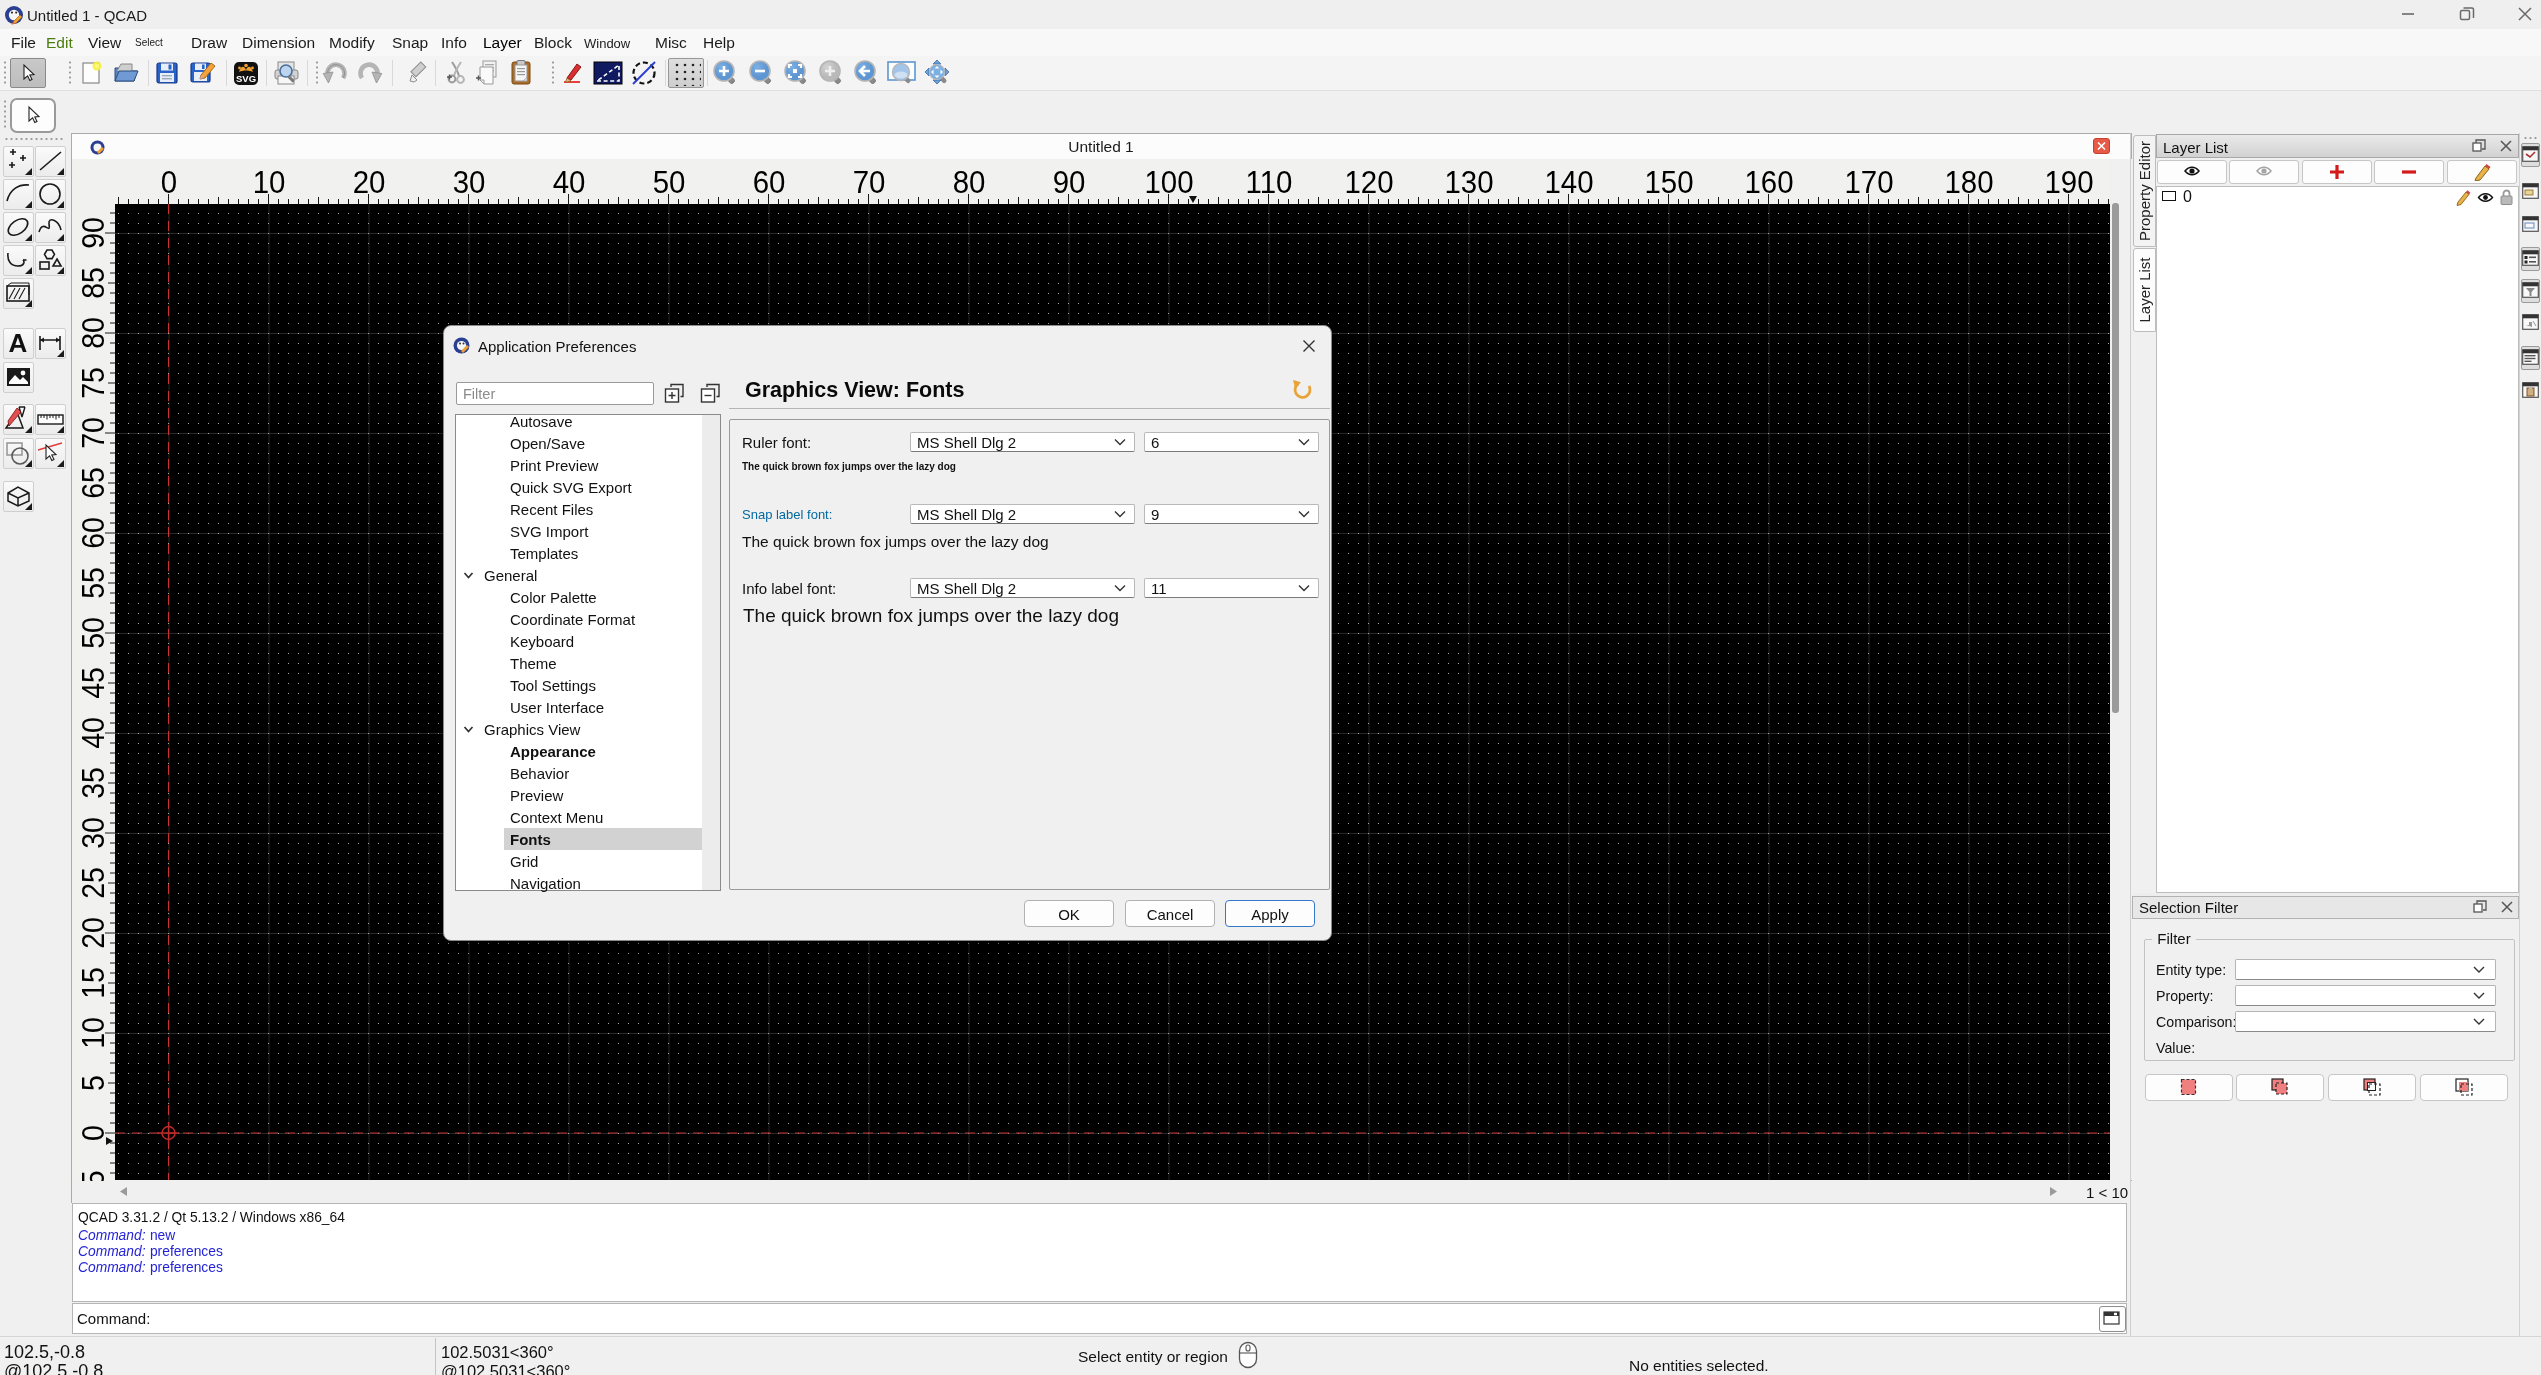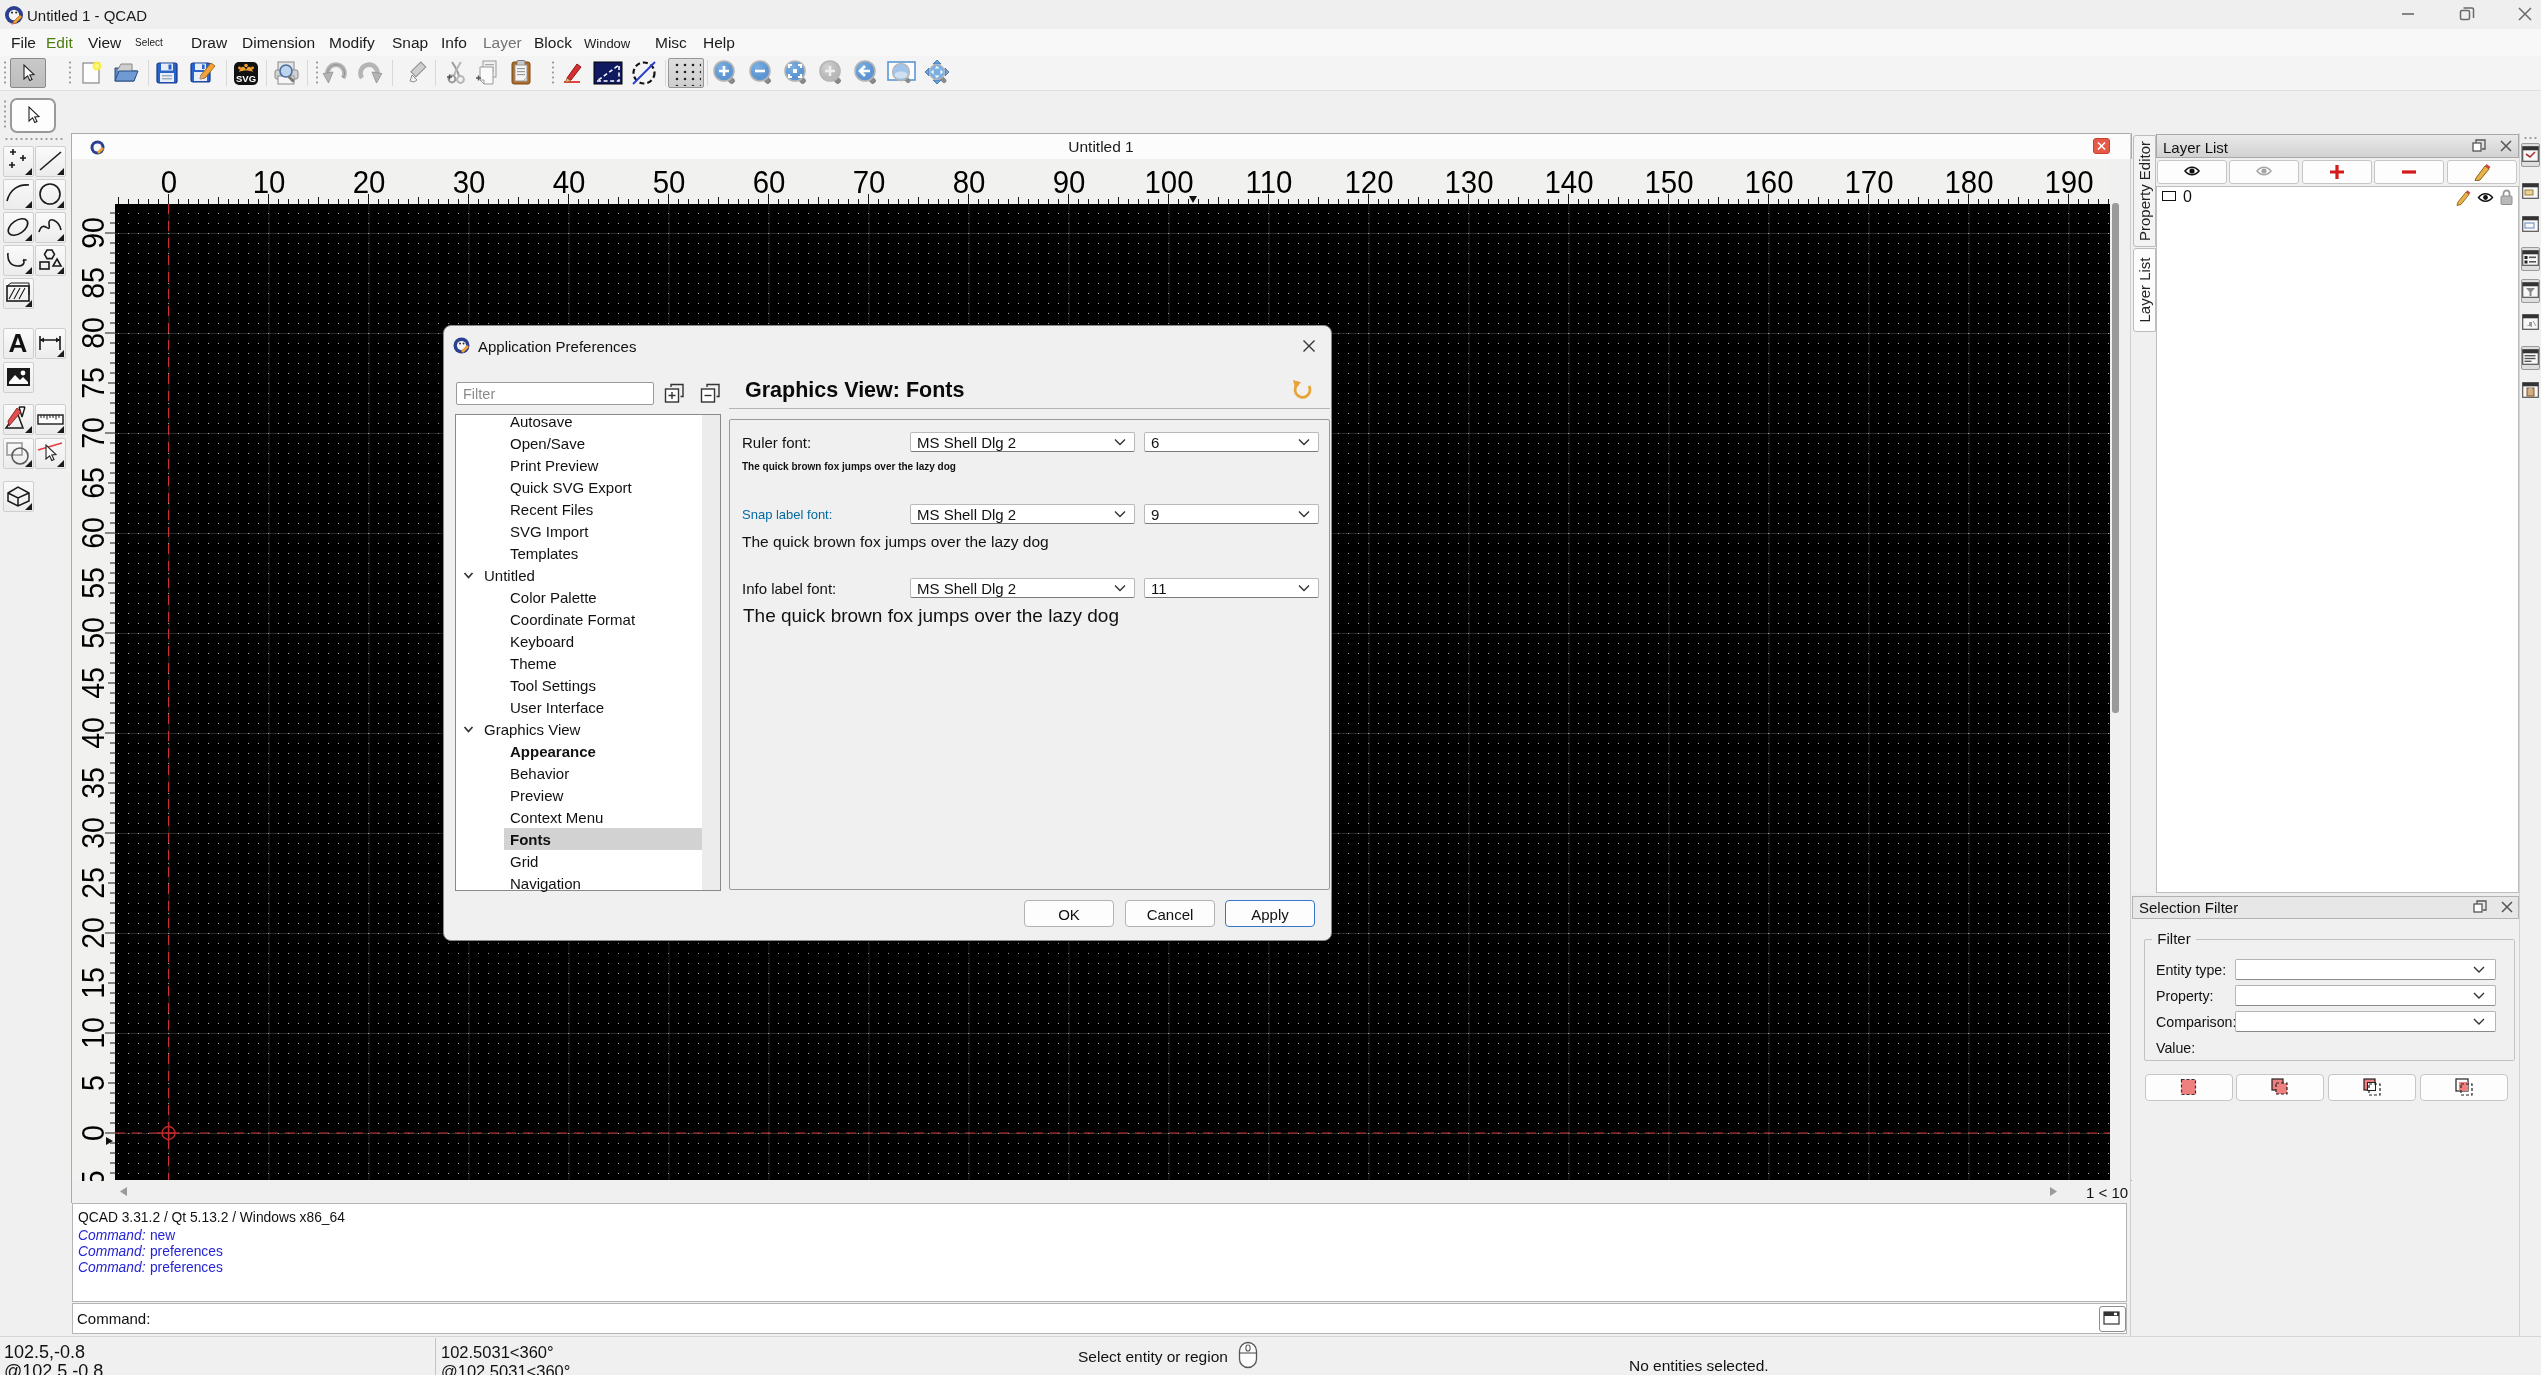--- a/index.html
+++ b/index.html
@@ -30,21 +30,21 @@
 <div style="position:absolute;left:0px;top:29px;width:2541px;height:27px;background:#f8f8f8;"></div>
 <div style="position:absolute;left:11px;top:43px;transform:translateY(-50%);font-size:15.5px;color:#1a1a1a;font-weight:400;white-space:nowrap;line-height:1;">File</div>
 <div style="position:absolute;left:46px;top:43px;transform:translateY(-50%);font-size:15.5px;color:#4d7c0f;font-weight:400;white-space:nowrap;line-height:1;">Edit</div>
 <div style="position:absolute;left:88px;top:43px;transform:translateY(-50%);font-size:15.5px;color:#1a1a1a;font-weight:400;white-space:nowrap;line-height:1;">View</div>
 <div style="position:absolute;left:135px;top:43px;transform:translateY(-50%);font-size:10px;color:#1a1a1a;font-weight:400;white-space:nowrap;line-height:1;">Select</div>
 <div style="position:absolute;left:191px;top:43px;transform:translateY(-50%);font-size:15.5px;color:#1a1a1a;font-weight:400;white-space:nowrap;line-height:1;">Draw</div>
 <div style="position:absolute;left:242px;top:43px;transform:translateY(-50%);font-size:15.5px;color:#1a1a1a;font-weight:400;white-space:nowrap;line-height:1;">Dimension</div>
 <div style="position:absolute;left:329px;top:43px;transform:translateY(-50%);font-size:15.5px;color:#1a1a1a;font-weight:400;white-space:nowrap;line-height:1;">Modify</div>
 <div style="position:absolute;left:392px;top:43px;transform:translateY(-50%);font-size:15.5px;color:#1a1a1a;font-weight:400;white-space:nowrap;line-height:1;">Snap</div>
 <div style="position:absolute;left:441px;top:43px;transform:translateY(-50%);font-size:15.5px;color:#1a1a1a;font-weight:400;white-space:nowrap;line-height:1;">Info</div>
-<div style="position:absolute;left:483px;top:43px;transform:translateY(-50%);font-size:15.5px;color:#737373;font-weight:400;white-space:nowrap;line-height:1;">Layer</div>
+<div style="position:absolute;left:483px;top:43px;transform:translateY(-50%);font-size:15.5px;color:#000000;font-weight:400;white-space:nowrap;line-height:1;">Layer</div>
 <div style="position:absolute;left:534px;top:43px;transform:translateY(-50%);font-size:15.5px;color:#1a1a1a;font-weight:400;white-space:nowrap;line-height:1;">Block</div>
 <div style="position:absolute;left:584px;top:43px;transform:translateY(-50%);font-size:13px;color:#1a1a1a;font-weight:400;white-space:nowrap;line-height:1;">Window</div>
 <div style="position:absolute;left:655px;top:43px;transform:translateY(-50%);font-size:15.5px;color:#1a1a1a;font-weight:400;white-space:nowrap;line-height:1;">Misc</div>
 <div style="position:absolute;left:703px;top:43px;transform:translateY(-50%);font-size:15.5px;color:#1a1a1a;font-weight:400;white-space:nowrap;line-height:1;">Help</div>
 <div style="position:absolute;left:0px;top:56px;width:2541px;height:35px;background:#f4f4f4;border-bottom:1px solid #e0e0e0;"></div>
 <div style="position:absolute;left:3px;top:60px;width:4px;height:26px;"></div>
 <div class="grip" style="left:3px;top:60px;height:26px;"></div>
 <div style="position:absolute;left:68px;top:60px;width:4px;height:26px;"></div>
 <div class="grip" style="left:68px;top:60px;height:26px;"></div>
 <div style="position:absolute;left:315px;top:60px;width:4px;height:26px;"></div>
@@ -951,21 +951,21 @@
 <div style="position:absolute;left:729px;top:408px;width:601px;height:1px;background:#b5b5b5;"></div>
 <div style="position:absolute;left:455px;top:414px;width:266px;height:477px;background:#fff;border:1px solid #8a8a8a;"></div>
 <div style="position:absolute;left:702px;top:415px;width:18px;height:475px;background:#ececec;"></div>
 <div style="position:absolute;left:510px;top:421px;transform:translateY(-50%);font-size:15px;color:#111;font-weight:400;white-space:nowrap;line-height:1;">Autosave</div>
 <div style="position:absolute;left:510px;top:443px;transform:translateY(-50%);font-size:15px;color:#111;font-weight:400;white-space:nowrap;line-height:1;">Open/Save</div>
 <div style="position:absolute;left:510px;top:465px;transform:translateY(-50%);font-size:15px;color:#111;font-weight:400;white-space:nowrap;line-height:1;">Print Preview</div>
 <div style="position:absolute;left:510px;top:487px;transform:translateY(-50%);font-size:15px;color:#111;font-weight:400;white-space:nowrap;line-height:1;">Quick SVG Export</div>
 <div style="position:absolute;left:510px;top:509px;transform:translateY(-50%);font-size:15px;color:#111;font-weight:400;white-space:nowrap;line-height:1;">Recent Files</div>
 <div style="position:absolute;left:510px;top:531px;transform:translateY(-50%);font-size:15px;color:#111;font-weight:400;white-space:nowrap;line-height:1;">SVG Import</div>
 <div style="position:absolute;left:510px;top:553px;transform:translateY(-50%);font-size:15px;color:#111;font-weight:400;white-space:nowrap;line-height:1;">Templates</div>
-<div style="position:absolute;left:484px;top:575px;transform:translateY(-50%);font-size:15px;color:#111;font-weight:400;white-space:nowrap;line-height:1;">Untitled</div>
+<div style="position:absolute;left:484px;top:575px;transform:translateY(-50%);font-size:15px;color:#111;font-weight:400;white-space:nowrap;line-height:1;">General</div>
 <svg style="position:absolute;left:462px;top:569px;" width="13" height="13" viewBox="0 0 13 13">
       <path d="M2.5 4 l4 4.5 4-4.5" fill="none" stroke="#333" stroke-width="1.7"></path>
     </svg>
 <div style="position:absolute;left:510px;top:597px;transform:translateY(-50%);font-size:15px;color:#111;font-weight:400;white-space:nowrap;line-height:1;">Color Palette</div>
 <div style="position:absolute;left:510px;top:619px;transform:translateY(-50%);font-size:15px;color:#111;font-weight:400;white-space:nowrap;line-height:1;">Coordinate Format</div>
 <div style="position:absolute;left:510px;top:641px;transform:translateY(-50%);font-size:15px;color:#111;font-weight:400;white-space:nowrap;line-height:1;">Keyboard</div>
 <div style="position:absolute;left:510px;top:663px;transform:translateY(-50%);font-size:15px;color:#111;font-weight:400;white-space:nowrap;line-height:1;">Theme</div>
 <div style="position:absolute;left:510px;top:685px;transform:translateY(-50%);font-size:15px;color:#111;font-weight:400;white-space:nowrap;line-height:1;">Tool Settings</div>
 <div style="position:absolute;left:510px;top:707px;transform:translateY(-50%);font-size:15px;color:#111;font-weight:400;white-space:nowrap;line-height:1;">User Interface</div>
 <div style="position:absolute;left:484px;top:729px;transform:translateY(-50%);font-size:15px;color:#111;font-weight:400;white-space:nowrap;line-height:1;">Graphics View</div>

